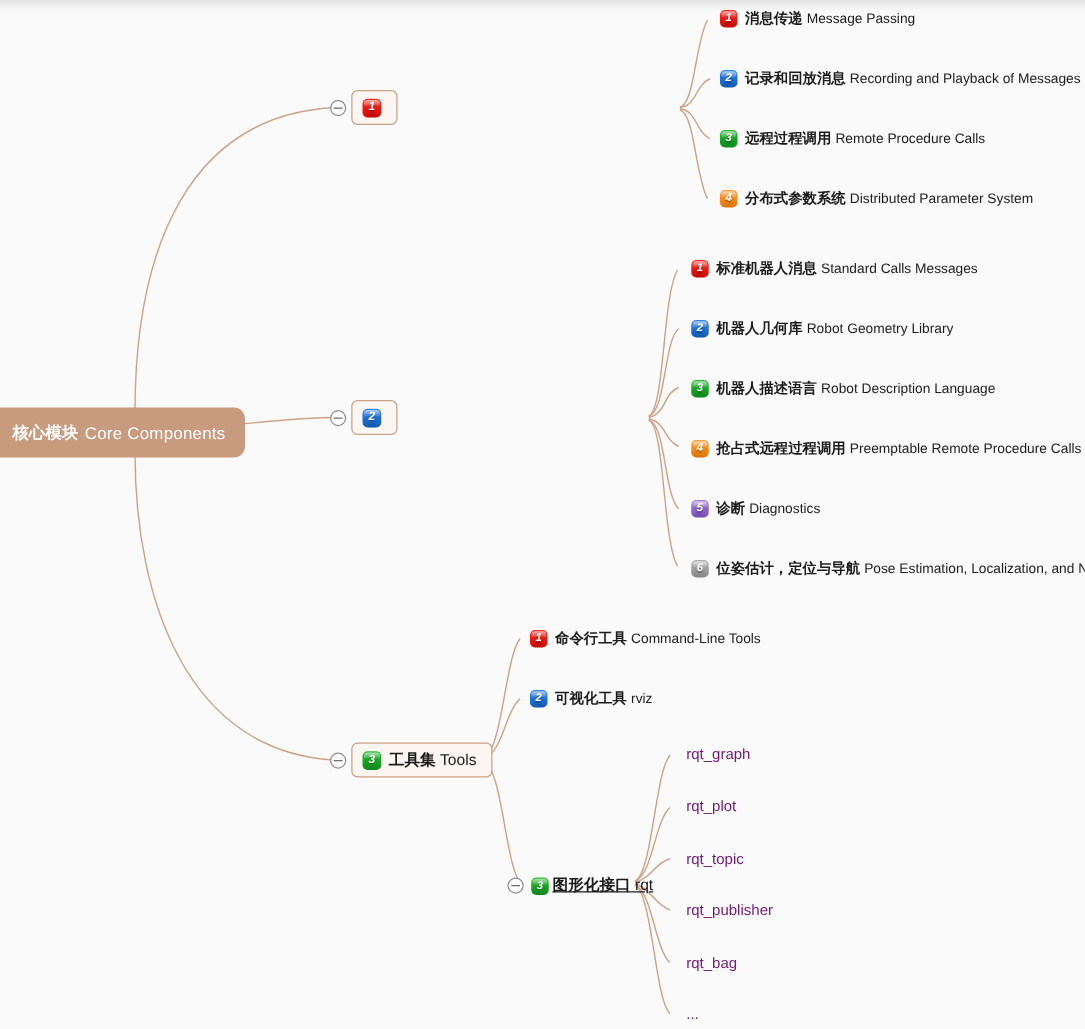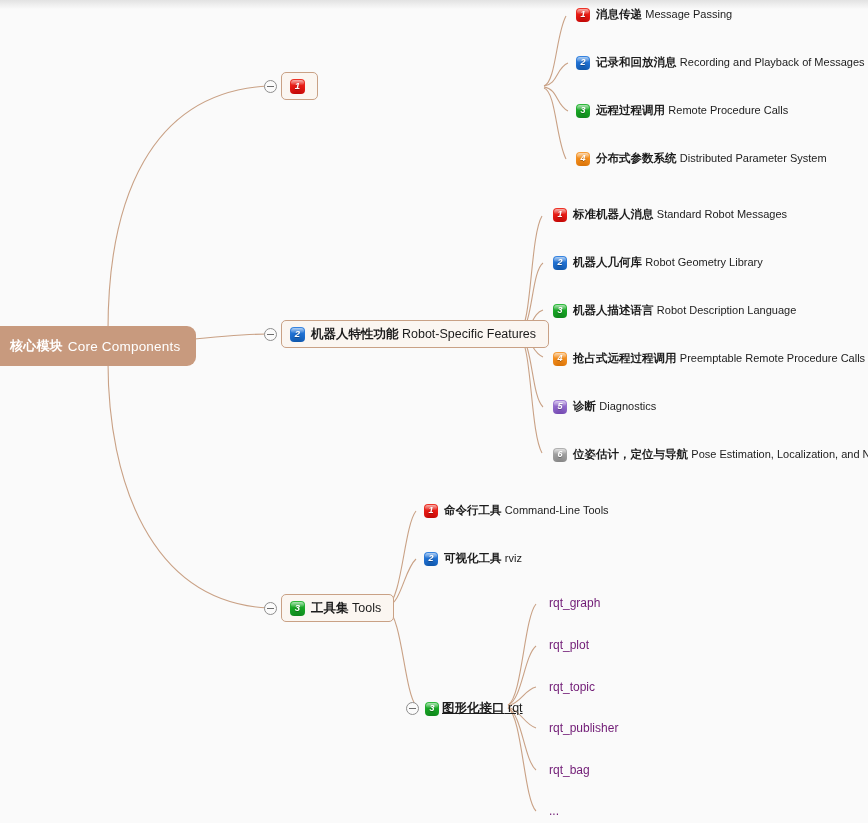--- a/index.html
+++ b/index.html
@@ -230,32 +230,28 @@
     <span class="leaf-label">
       <span class="cn">分布式参数系统</span>
       <span class="en">Distributed Parameter System</span>
     </span>
   </div>
 
   <div class="branch" style="left:264px; top:320px;">
     <span class="collapse"></span>
     <span class="branch-box">
       <span class="badge sz-branch b-blue">2</span>
-      <span class="branch-label">
-        <span class="cn">机器人特性功能</span>
-        <span class="en">Robot-Specific Features</span>
-      </span>
     </span>
   </div>
 
   <div class="leaf" style="left:553px; top:207px;">
     <span class="badge b-red">1</span>
     <span class="leaf-label">
       <span class="cn">标准机器人消息</span>
-      <span class="en">Standard Robot Messages</span>
+      <span class="en">Standard Calls Messages</span>
     </span>
   </div>
 
   <div class="leaf" style="left:553px; top:255px;">
     <span class="badge b-blue">2</span>
     <span class="leaf-label">
       <span class="cn">机器人几何库</span>
       <span class="en">Robot Geometry Library</span>
     </span>
   </div>

